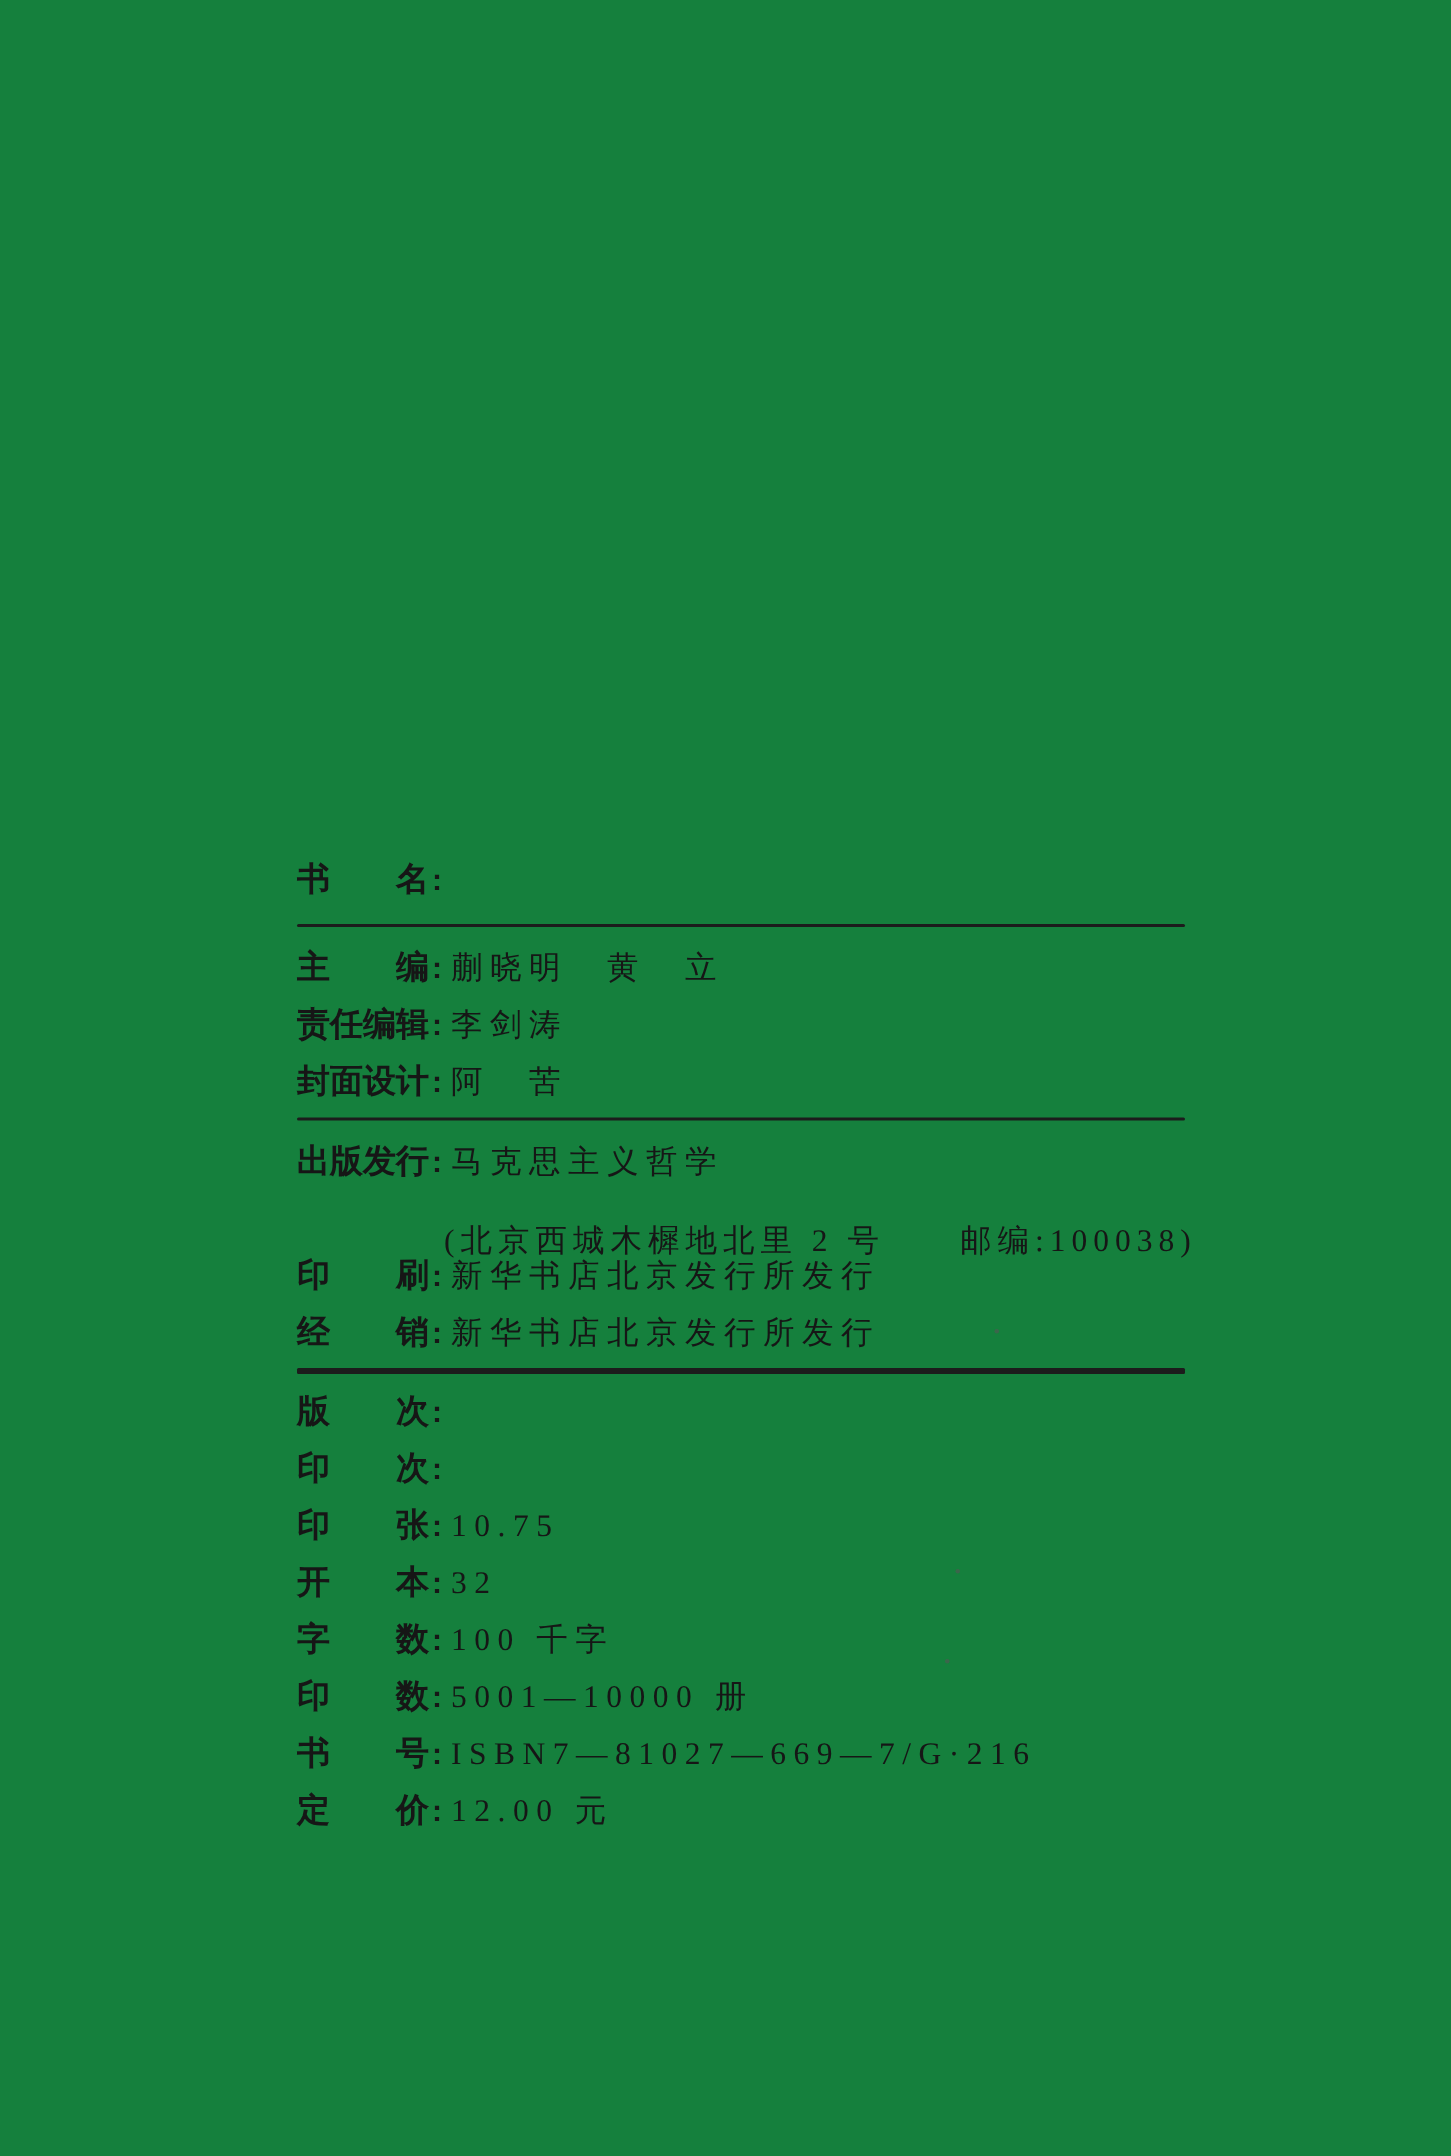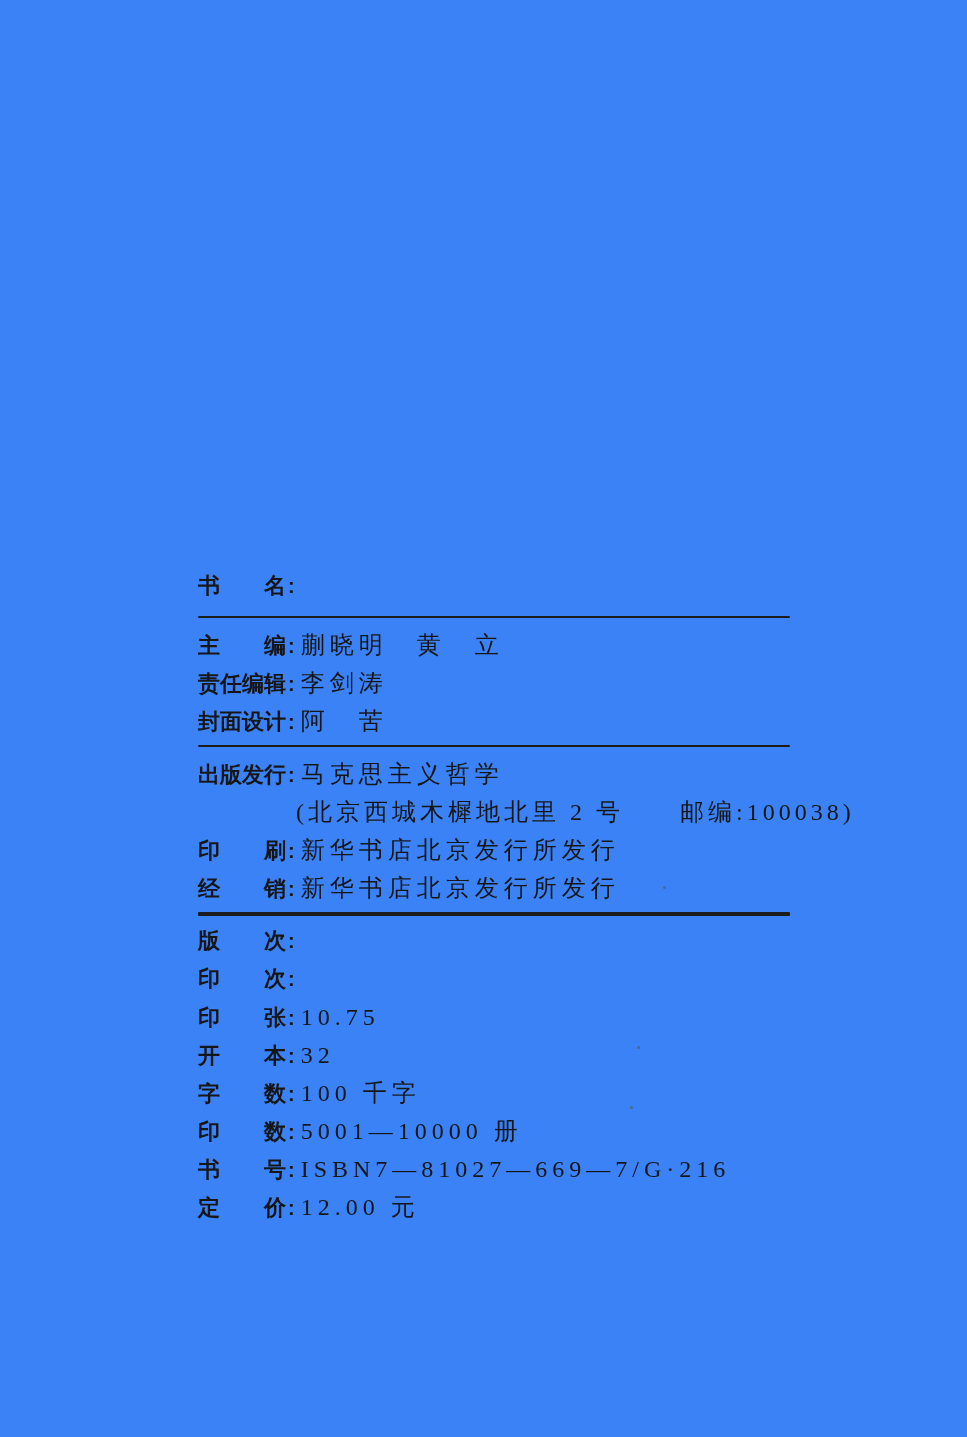--- a/index.html
+++ b/index.html
@@ -4,21 +4,21 @@
 <style>
   html, body {
     margin: 0;
     padding: 0;
     background: #ffffff;
   }
   .page {
     position: relative;
     width: 967px;
     height: 1437px;
-    background: #3b82f6;
+    background: #15803d;
     overflow: hidden;
     color: #161616;
     font-family: "Liberation Sans", sans-serif;
   }
   .colophon {
     position: absolute;
     left: 198px;
     top: 572px;
     width: 592px;
   }
@@ -41,31 +41,31 @@
     flex: 0 0 auto;
   }
   .row .colon {
     font-weight: 700;
     font-size: 20px;
     margin: 0 6px 0 2px;
     flex: 0 0 auto;
   }
   .row .value {
     font-family: "Liberation Serif", "DejaVu Serif", serif;
-    font-size: 24px;
+    font-size: 21px;
     letter-spacing: 5px;
   }
   .title-row { margin-bottom: 16px; }
   .title-row .value {
     font-size: 24px;
     letter-spacing: 13px;
     font-weight: 600;
   }
   .address-row { padding-left: 98px; }
-  .address-row .value { letter-spacing: 4px; }
+  .address-row .value { letter-spacing: 4px; margin-top: 15px; }
   .rule {
     height: 2px;
     background: #1c1c1c;
     margin-bottom: 13px;
     border-radius: 1px;
   }
   .rule-thick { height: 4px; margin-bottom: 11px; }
   .speck {
     position: absolute;
     background: #555;

